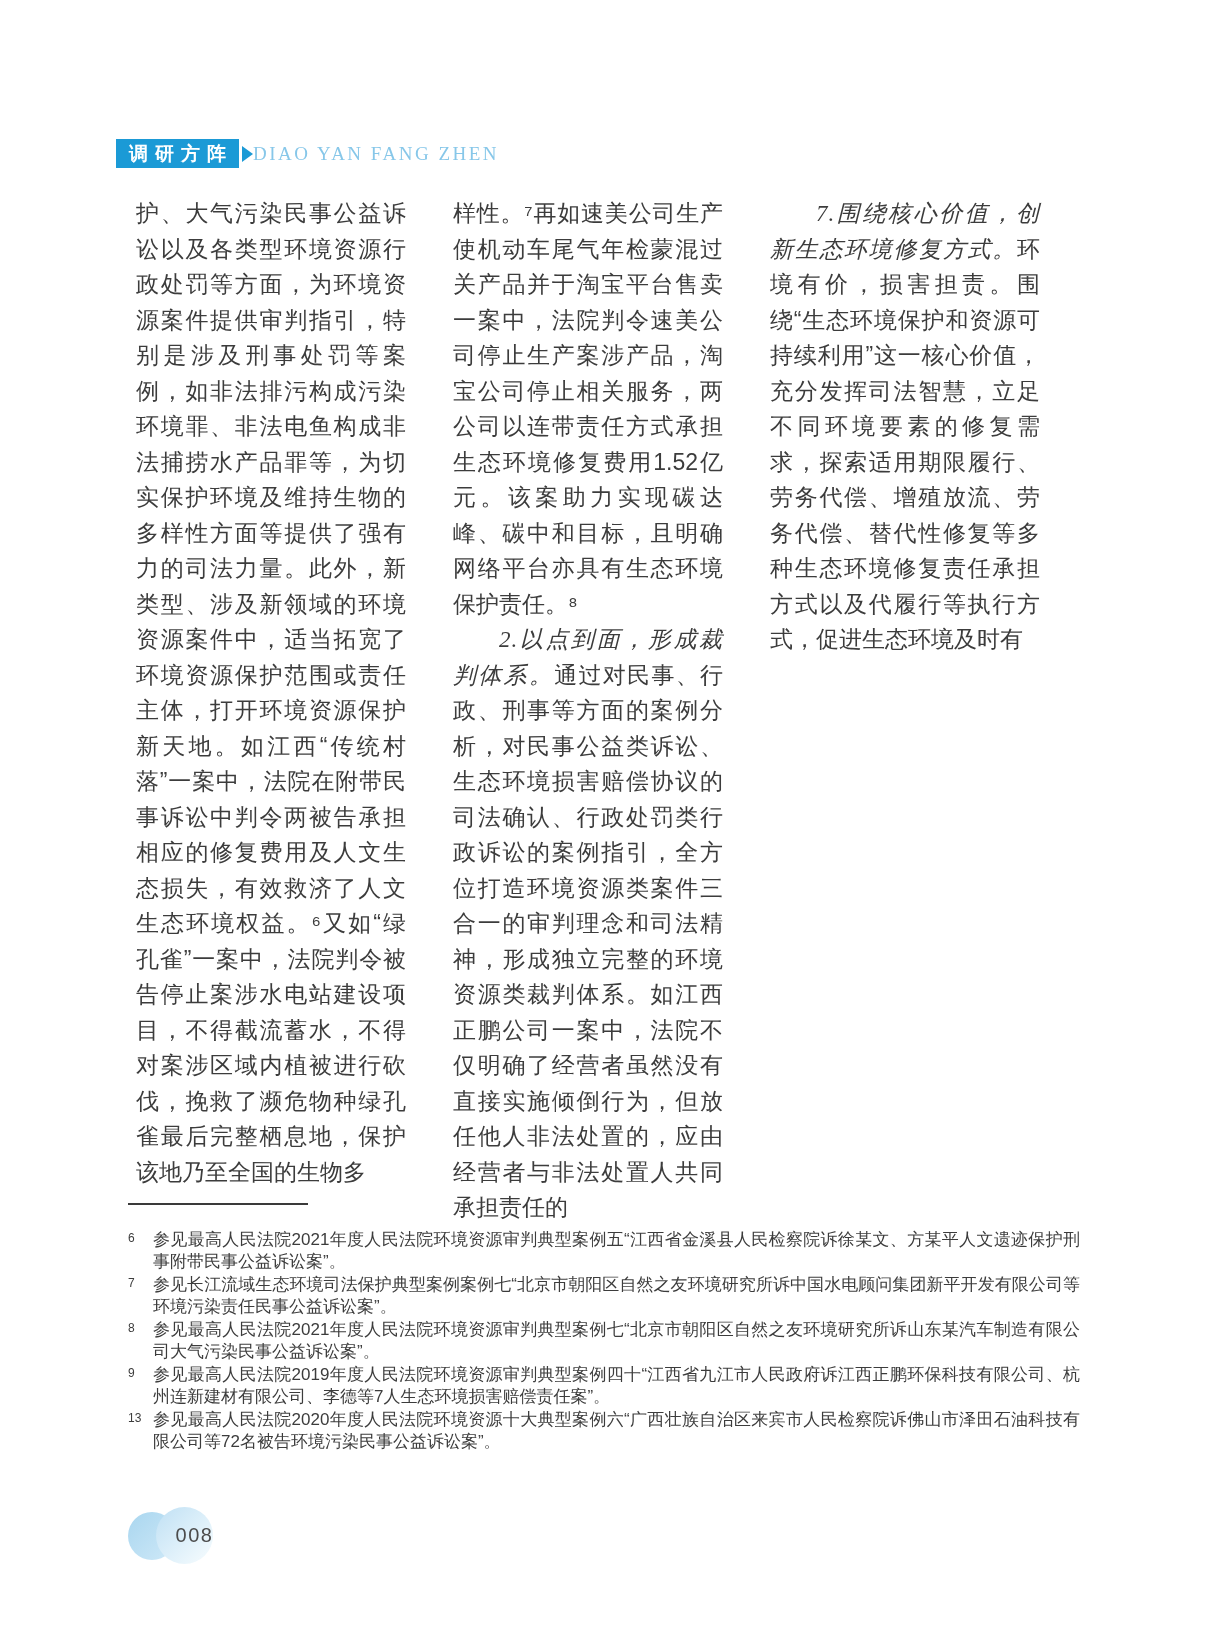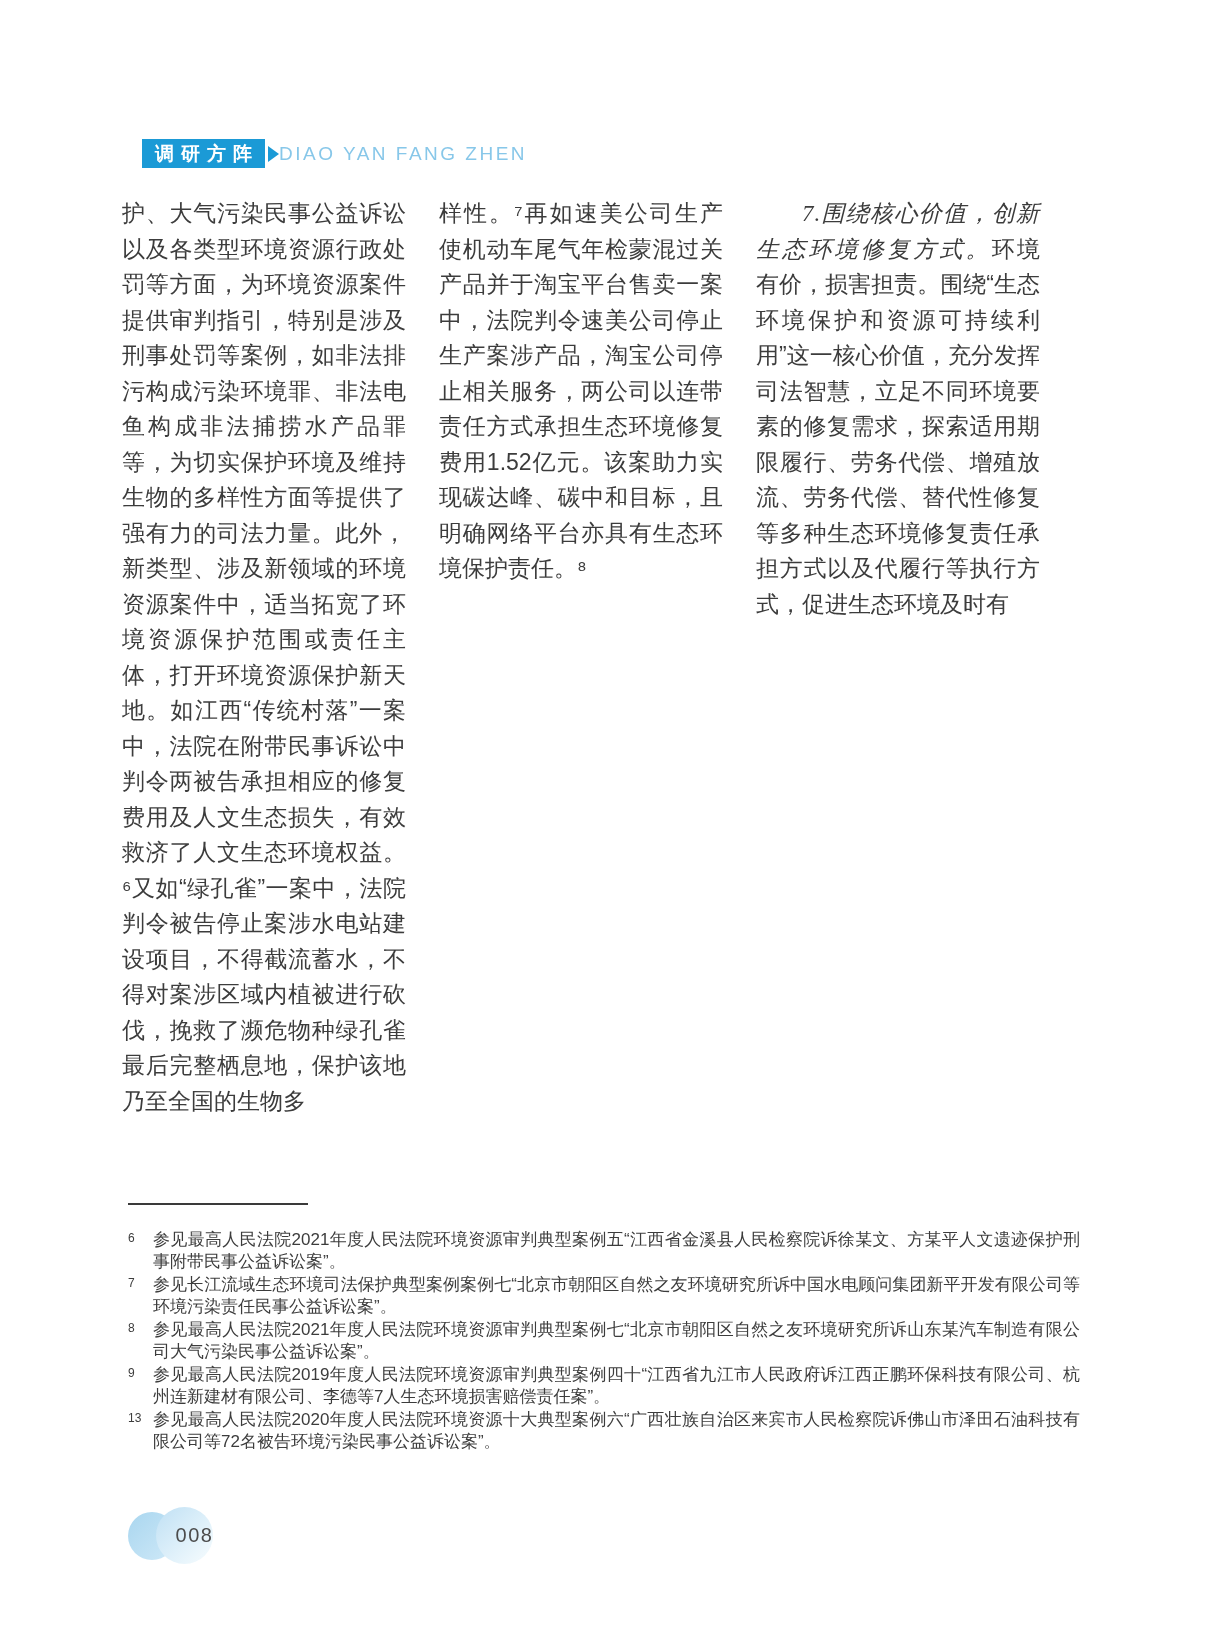--- a/index.html
+++ b/index.html
@@ -4,39 +4,39 @@
 <style>
   html,body { margin:0; padding:0; }
   body {
     width:1207px; height:1649px; position:relative;
     background:#ffffff;
     font-family:"Liberation Sans","DejaVu Sans",sans-serif;
     color:#3c3c3c;
   }
 
   
-  .header { position:absolute; left:142px; top:139px; display:flex; align-items:center; }
+  .header { position:absolute; left:116px; top:139px; display:flex; align-items:center;font-family:Liberation Serif, serif; }
   .badge {
     background:#1b9ad6; color:#ffffff;
     font-size:19px; font-weight:bold; letter-spacing:7px;
     padding:5px 6px 5px 13px; line-height:1;
   }
   .arrow {
     width:0; height:0; margin-left:3px;
     border-top:8px solid transparent; border-bottom:8px solid transparent;
     border-left:11px solid #1b9ad6;
   }
   .subtitle { color:#87c7e9; font-size:19px; letter-spacing:2.5px; }
 
   
   .columns {
     position:absolute; left:122px; top:196px; width:918px;
     display:flex; gap:33px;
   }
-  .col { width:284px; }
+  .col { width:284px;margin-left:14px; }
   .col p {
     margin:0; font-size:23px; line-height:35.5px;
     text-align:justify; text-justify:inter-character;
     word-break:break-all; color:#3c3c3c;
   }
   .col p.indent { text-indent:2em; }
   .kai {
     font-family:"Liberation Serif","DejaVu Serif",serif;
     font-style:italic; letter-spacing:1px;
   }
@@ -74,20 +74,21 @@
   <div class="arrow"></div>
   <div class="subtitle">DIAO YAN FANG ZHEN</div>
 </div>
 
 <div class="columns">
   <div class="col">
     <p><span>护、大气污染民事公益诉讼以及各类型环境资源行政处罚等方面，为环境资源案件提供审判指引，特别是涉及刑事处罚等案例，如非法排污构成污染环境罪、非法电鱼构成非法捕捞水产品罪等，为切实保护环境及维持生物的多样性方面等提供了强有力的司法力量。此外，新类型、涉及新领域的环境资源案件中，适当拓宽了环境资源保护范围或责任主体，打开环境资源保护新天地。如江西“传统村落”一案中，法院在附带民事诉讼中判令两被告承担相应的修复费用及人文生态损失，有效救济了人文生态环境权益。⁶又如“绿孔雀”一案中，法院判令被告停止案涉水电站建设项目，不得截流蓄水，不得对案涉区域内植被进行砍伐，挽救了濒危物种绿孔雀最后完整栖息地，保护该地乃至全国的生物多</span></p>
   </div>
   <div class="col">
     <p><span>样性。⁷再如速美公司生产使机动车尾气年检蒙混过关产品并于淘宝平台售卖一案中，法院判令速美公司停止生产案涉产品，淘宝公司停止相关服务，两公司以连带责任方式承担生态环境修复费用1.52亿元。该案助力实现碳达峰、碳中和目标，且明确网络平台亦具有生态环境保护责任。⁸</span></p>
+    <p class="indent"><span class="kai">2.以点到面，形成裁判体系。</span><span>通过对民事、行政、刑事等方面的案例分析，对民事公益类诉讼、生态环境损害赔偿协议的司法确认、行政处罚类行政诉讼的案例指引，全方位打造环境资源类案件三合一的审判理念和司法精神，形成独立完整的环境资源类裁判体系。如江西正鹏公司一案中，法院不仅明确了经营者虽然没有直接实施倾倒行为，但放任他人非法处置的，应由经营者与非法处置人共同承担责任的</span></p>
   </div>
   <div class="col">
     <p class="indent"><span class="kai">7.围绕核心价值，创新生态环境修复方式。</span><span>环境有价，损害担责。围绕“生态环境保护和资源可持续利用”这一核心价值，充分发挥司法智慧，立足不同环境要素的修复需求，探索适用期限履行、劳务代偿、增殖放流、劳务代偿、替代性修复等多种生态环境修复责任承担方式以及代履行等执行方式，促进生态环境及时有</span></p>
   </div>
 </div>
 
 <div class="footnotes">
   <hr class="fn-sep">
   <div class="footnote">
     <sup class="fn-marker">6</sup><span>参见最高人民法院2021年度人民法院环境资源审判典型案例五“江西省金溪县人民检察院诉徐某文、方某平人文遗迹保护刑事附带民事公益诉讼案”。</span>

